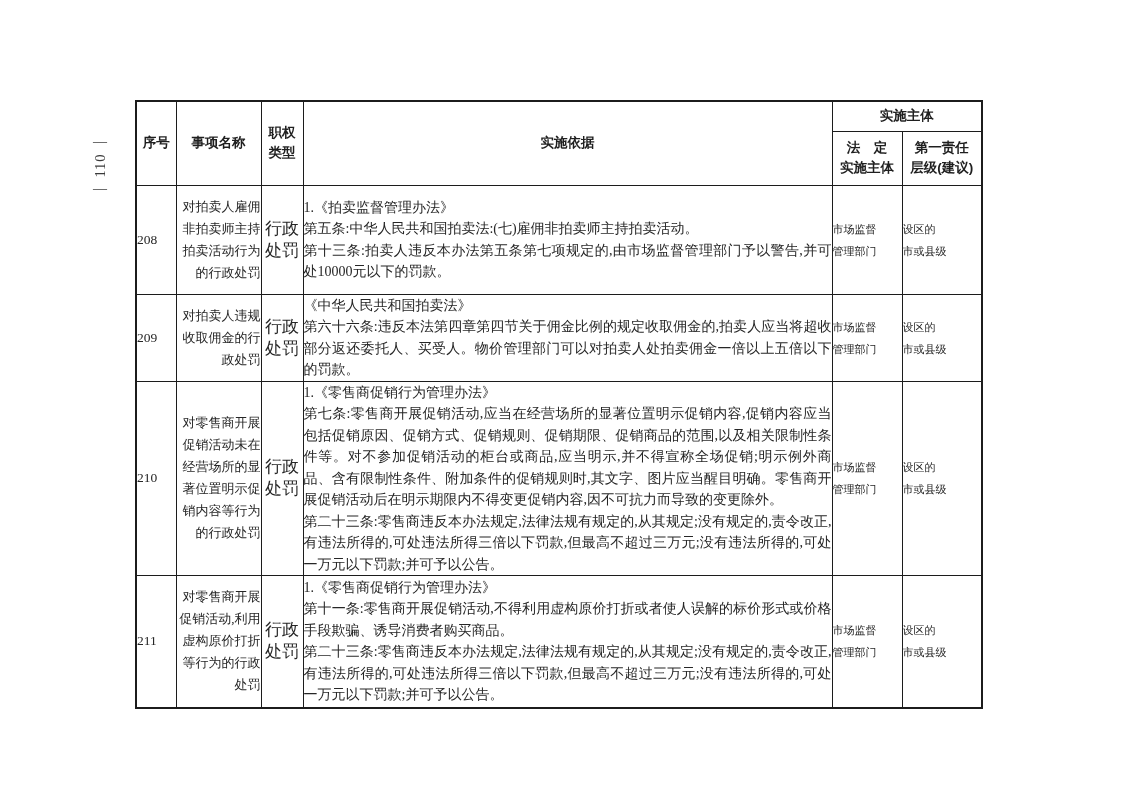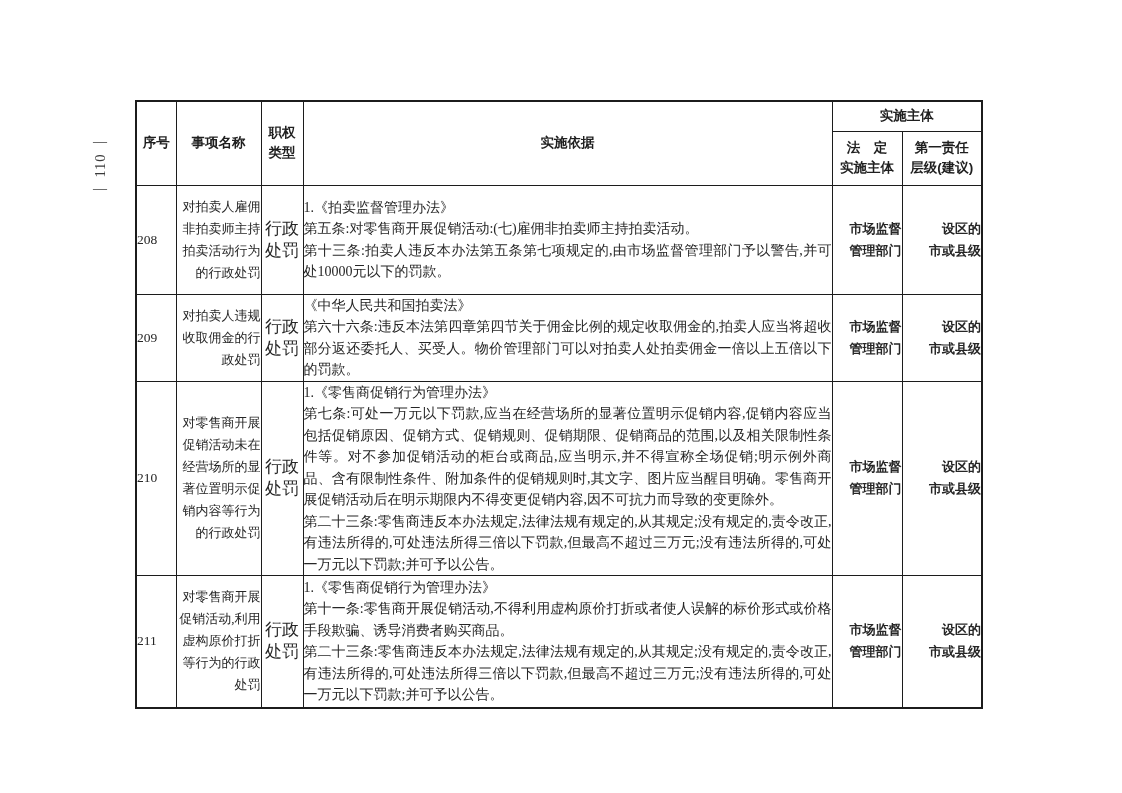--- a/index.html
+++ b/index.html
@@ -60,23 +60,22 @@
   }
   td.c-power {
     text-align:center; font-size:17px; line-height:22px;
     white-space:pre-line;
   }
   td.c-basis {
     padding:6px 8px; font-size:14px; line-height:21.5px;
   }
   .basis-p { text-align:justify; }
   td.c-legal, td.c-resp {
-    text-align:right; font-size:13px; line-height:22px;
+    text-align:left; font-size:11px; line-height:22px;
     white-space:pre-line;
-    font-weight:bold;
   }
 </style>
 </head>
 <body>
 
 <div class="page">
 
   <div class="page-number">
     <span class="dash">—</span>
     <span class="num">110</span>
@@ -109,21 +108,21 @@
       </tr>
     </thead>
     <tbody id="rows-body">
     <tr>
       <td class="c-serial">208</td>
       <td class="c-item">对拍卖人雇佣非拍卖师主持拍卖活动行为的行政处罚</td>
       <td class="c-power">行政
 处罚</td>
       <td class="c-basis">
             <div class="basis-p">1.《拍卖监督管理办法》</div>
-            <div class="basis-p">第五条:对零售商开展促销活动:(七)雇佣非拍卖师主持拍卖活动。</div>
+            <div class="basis-p">第五条:中华人民共和国拍卖法:(七)雇佣非拍卖师主持拍卖活动。</div>
             <div class="basis-p">第十三条:拍卖人违反本办法第五条第七项规定的,由市场监督管理部门予以警告,并可处10000元以下的罚款。</div>
           </td>
       <td class="c-legal">市场监督
 管理部门</td>
       <td class="c-resp">设区的
 市或县级</td>
     </tr>
 
     <tr>
       <td class="c-serial">209</td>
@@ -140,21 +139,21 @@
 市或县级</td>
     </tr>
 
     <tr>
       <td class="c-serial">210</td>
       <td class="c-item">对零售商开展促销活动未在经营场所的显著位置明示促销内容等行为的行政处罚</td>
       <td class="c-power">行政
 处罚</td>
       <td class="c-basis">
             <div class="basis-p">1.《零售商促销行为管理办法》</div>
-            <div class="basis-p">第七条:可处一万元以下罚款,应当在经营场所的显著位置明示促销内容,促销内容应当包括促销原因、促销方式、促销规则、促销期限、促销商品的范围,以及相关限制性条件等。对不参加促销活动的柜台或商品,应当明示,并不得宣称全场促销;明示例外商品、含有限制性条件、附加条件的促销规则时,其文字、图片应当醒目明确。零售商开展促销活动后在明示期限内不得变更促销内容,因不可抗力而导致的变更除外。</div>
+            <div class="basis-p">第七条:零售商开展促销活动,应当在经营场所的显著位置明示促销内容,促销内容应当包括促销原因、促销方式、促销规则、促销期限、促销商品的范围,以及相关限制性条件等。对不参加促销活动的柜台或商品,应当明示,并不得宣称全场促销;明示例外商品、含有限制性条件、附加条件的促销规则时,其文字、图片应当醒目明确。零售商开展促销活动后在明示期限内不得变更促销内容,因不可抗力而导致的变更除外。</div>
             <div class="basis-p">第二十三条:零售商违反本办法规定,法律法规有规定的,从其规定;没有规定的,责令改正,有违法所得的,可处违法所得三倍以下罚款,但最高不超过三万元;没有违法所得的,可处一万元以下罚款;并可予以公告。</div>
           </td>
       <td class="c-legal">市场监督
 管理部门</td>
       <td class="c-resp">设区的
 市或县级</td>
     </tr>
 
     <tr>
       <td class="c-serial">211</td>

